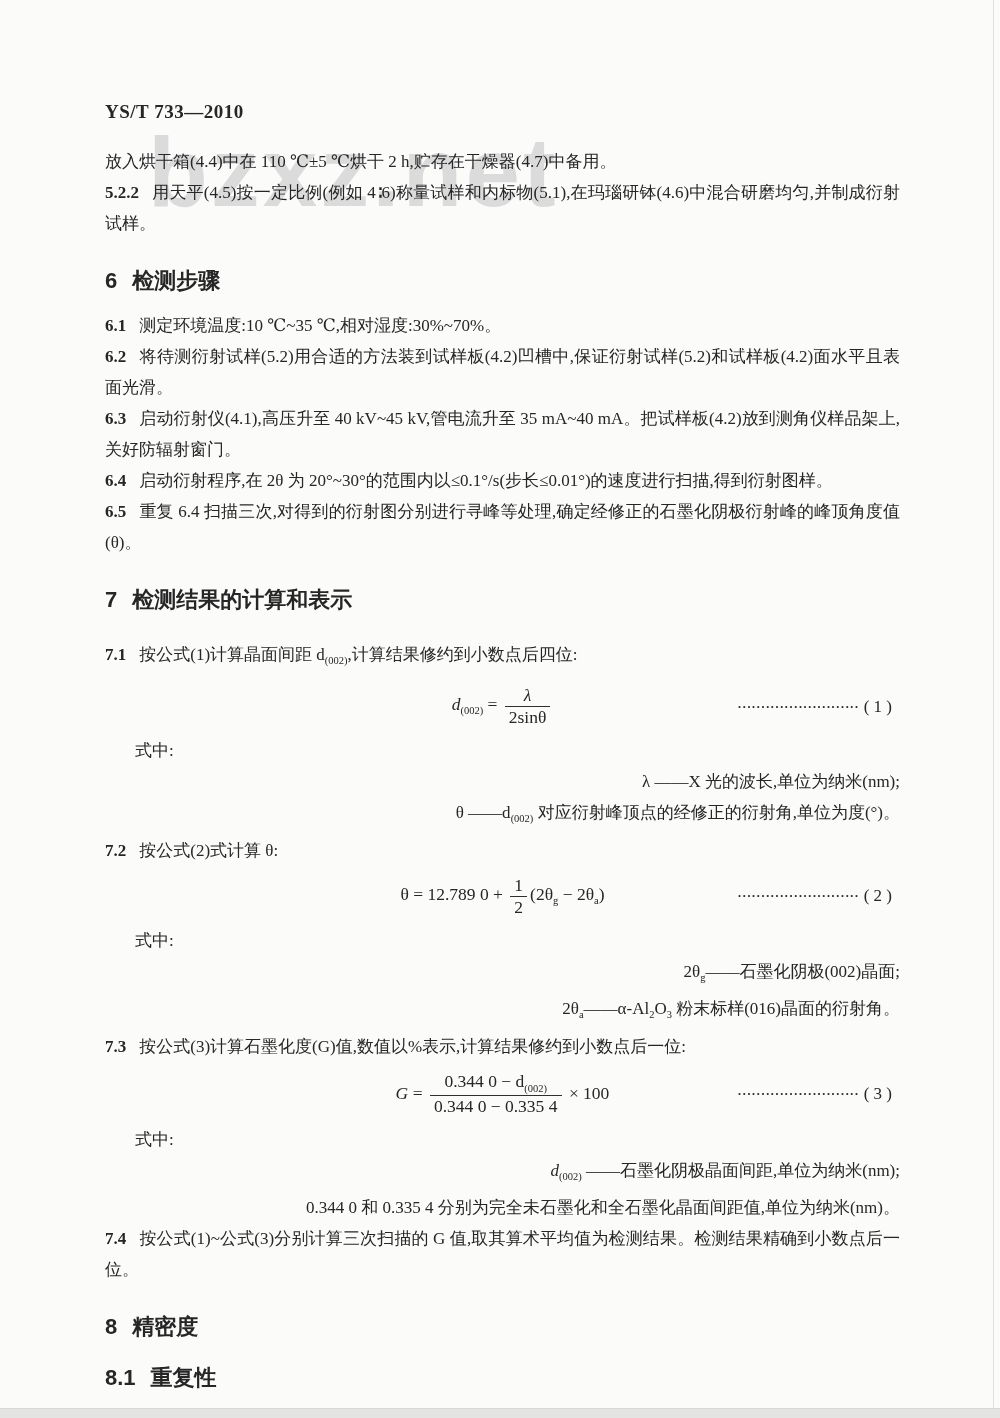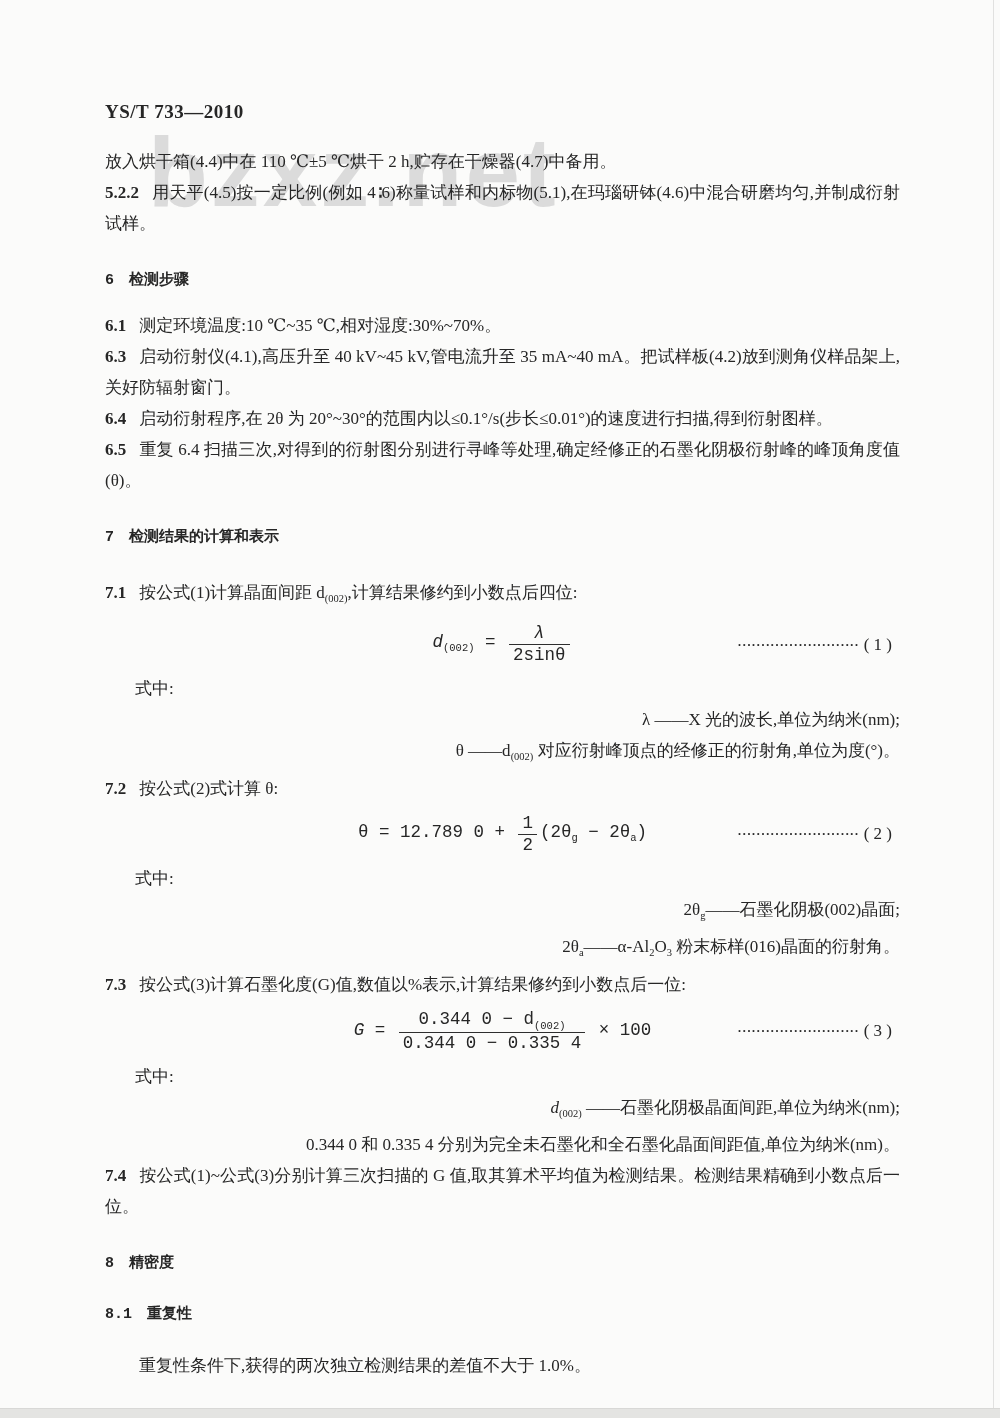--- a/index.html
+++ b/index.html
@@ -26,35 +26,35 @@
   .content {
     position:relative; z-index:1;
     padding:100px 100px 0 105px;
     font-size:17px; line-height:31px;
   }
   .doc-header { font-size:19px; font-weight:700; letter-spacing:0.5px; line-height:24px; }
   .para { margin:0; text-align:justify; }
   .p-first { margin-top:22px; }
   .cnum { font-weight:700; margin-right:13px; white-space:nowrap; }
   .h-sec {
-    font-family:Liberation Mono, monospace;
-    font-size:15px; font-weight:700; margin:26px 0 14px; line-height:31px;
+    font-family:Liberation Sans, sans-serif;
+    font-size:22px; font-weight:700; margin:26px 0 14px; line-height:31px;
   }
   .h-sec .hnum { margin-right:15px; }
   .h7 { margin-bottom:24px; }
   .h8 { margin-bottom:12px; }
   .h81 { margin-top:20px; margin-bottom:0; }
   .where-label { margin:6px 0 0; padding-left:30px; }
   .def { margin:0; padding-left:12px;text-align:right; }
   .def-last { padding-left:22px; }
   .rep-body { margin-top:20px; padding-left:34px; }
 
   
   .formula-row { position:relative; text-align:center; margin:9px 0 7px; }
-  .formula { display:inline-block; font-size:17.5px; line-height:26px; white-space:nowrap;font-family:Liberation Mono, monospace; }
+  .formula { display:inline-block; font-size:17.5px; line-height:26px; white-space:nowrap; }
   .mi { font-style:italic; }
   sub { font-size:10.5px; }
   .frac { display:inline-block; vertical-align:-0.75em; text-align:center; line-height:1.2; margin:0 3px; }
   .fr-num { display:block; border-bottom:1.4px solid #2e2e2e; padding:0 4px; }
   .fr-den { display:block; padding:0 4px; }
   .eqnum { position:absolute; right:8px; top:50%; transform:translateY(-50%); white-space:nowrap; }
   .dots { font-size:8.5px; letter-spacing:1.7px; vertical-align:2.5px; color:#2a2a2a; }
   .num-label { margin-left:4px; font-size:17px; }
 </style>
 </head>
@@ -69,20 +69,21 @@
 
     <div class="doc-header">YS/T 733—2010</div>
 
     <p class="para p-first"><span>放入烘干箱(4.4)中在 110 ℃±5 ℃烘干 2 h,贮存在干燥器(4.7)中备用。</span></p>
 
     <p class="para"><b class="cnum">5.2.2</b><span>用天平(4.5)按一定比例(例如 4∶6)称量试样和内标物(5.1),在玛瑙研钵(4.6)中混合研磨均匀,并制成衍射试样。</span></p>
 
     <h2 class="h-sec"><span class="hnum">6</span><span>检测步骤</span></h2>
 
     <p class="para"><b class="cnum">6.1</b><span>测定环境温度:10 ℃~35 ℃,相对湿度:30%~70%。</span></p>
+    <p class="para"><b class="cnum">6.2</b><span>将待测衍射试样(5.2)用合适的方法装到试样板(4.2)凹槽中,保证衍射试样(5.2)和试样板(4.2)面水平且表面光滑。</span></p>
     <p class="para"><b class="cnum">6.3</b><span>启动衍射仪(4.1),高压升至 40 kV~45 kV,管电流升至 35 mA~40 mA。把试样板(4.2)放到测角仪样品架上,关好防辐射窗门。</span></p>
     <p class="para"><b class="cnum">6.4</b><span>启动衍射程序,在 2θ 为 20°~30°的范围内以≤0.1°/s(步长≤0.01°)的速度进行扫描,得到衍射图样。</span></p>
     <p class="para"><b class="cnum">6.5</b><span>重复 6.4 扫描三次,对得到的衍射图分别进行寻峰等处理,确定经修正的石墨化阴极衍射峰的峰顶角度值(θ)。</span></p>
 
     <h2 class="h-sec h7"><span class="hnum">7</span><span>检测结果的计算和表示</span></h2>
 
     <p class="para"><b class="cnum">7.1</b><span>按公式(1)计算晶面间距 d</span><sub>(002)</sub><span>,计算结果修约到小数点后四位:</span></p>
 
     <div class="formula-row">
       <span class="formula"><i class="mi">d</i><sub>(002)</sub><span> = </span><span class="frac"><span class="fr-num mi">λ</span><span class="fr-den">2sinθ</span></span></span>

